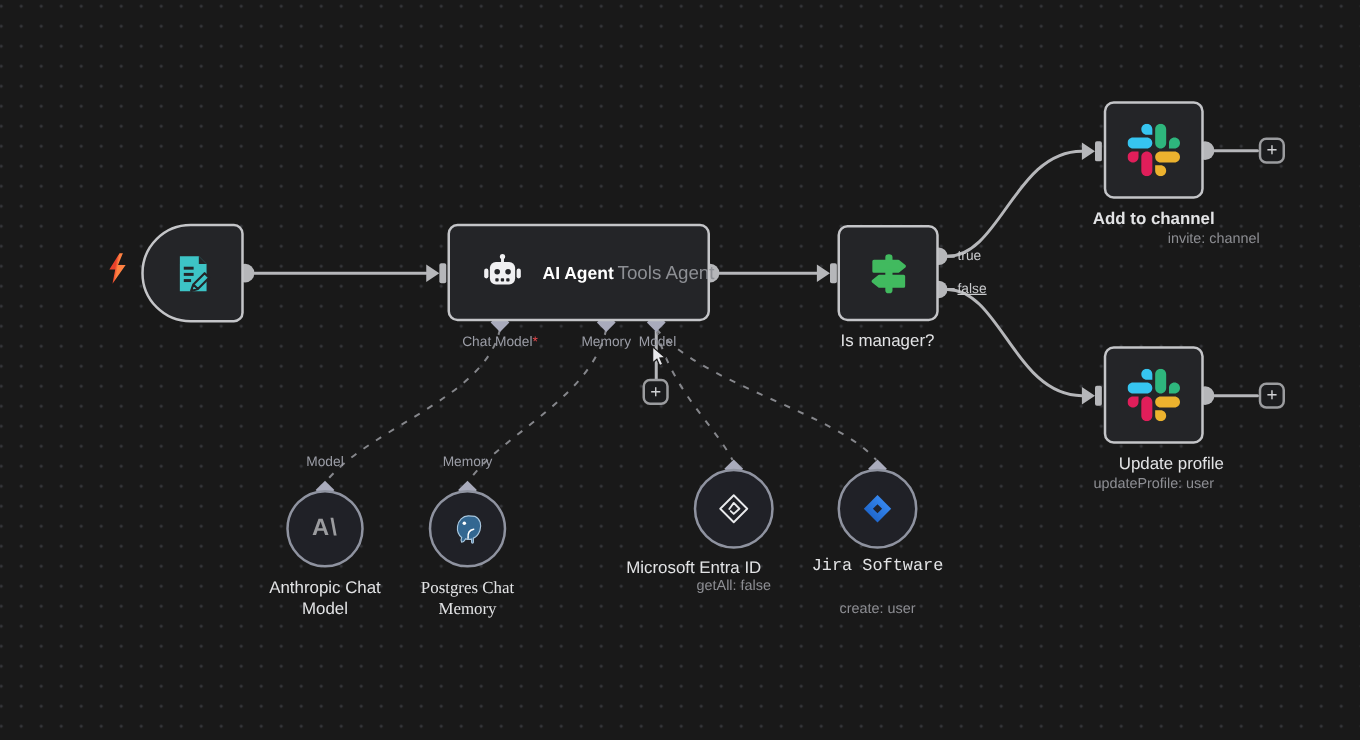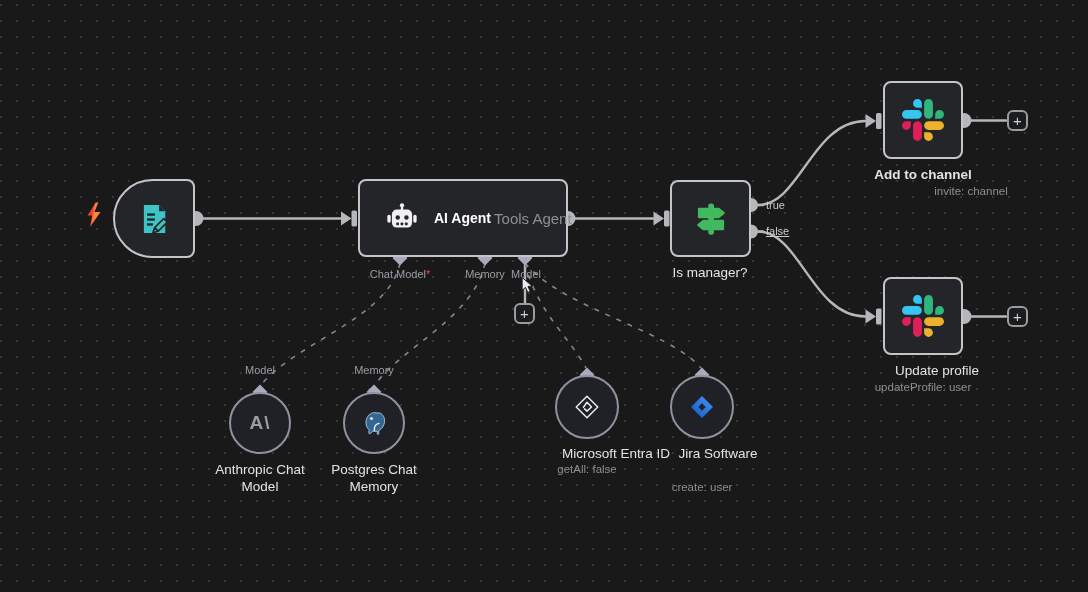--- a/index.html
+++ b/index.html
@@ -208,52 +208,52 @@
   <div class="port-label" style="left:374px;top:364px;">Memory</div>
   <div class="node circle" style="left:343px;top:392px;width:62px;height:62px;">
     <div class="node-inner">
       <svg width="30" height="30" viewBox="0 0 32 32">
         <path d="M22.5 5.5 C 27 7.5 28.2 13 26.6 17.5 C 25.5 20.5 23.5 23 21 24 L 21 27.5 C 21 28.5 19.5 28.5 19.5 27.5 L 19.5 24.8 C 17.8 25.2 16 25.1 14.5 24.6 C 13.8 26 12.5 27.3 11 27.5 C 10.2 26.3 10.4 24.8 11 23.4 C 8.5 21.4 7 18 7.5 14 C 8.1 9 12 4.8 17 5 Z" fill="#336791" stroke="#a8c6dd" stroke-width="1"></path>
         <path d="M16.5 24 C 16 19.5 18 17 21.3 16.4" stroke="#ffffff" fill="none" stroke-width="1.3" stroke-linecap="round"></path>
         <circle cx="13.3" cy="11.3" r="1.5" fill="#ffffff"></circle>
       </svg>
     </div>
   </div>
-  <div class="node-label" style="left:374px;top:461px;">
+  <div class="node-label" style="left:374px;top:461px;font-family:Liberation Serif, serif;">
     <span style="display:block">Postgres Chat</span>
     <span style="display:block">Memory</span>
   </div>
 
   <div class="node circle" style="left:555px;top:375px;width:64px;height:64px;">
     <div class="node-inner">
       <svg width="30" height="30" viewBox="0 0 32 32">
         <g stroke="#e9eaec" stroke-width="1.6" fill="none" stroke-linejoin="round" stroke-linecap="round">
           <path d="M16 4.5 L27.5 16 L16 27.5 L4.5 16 Z"></path>
           <path d="M12.2 16.2 L16 11 L20.8 16 L16 20.4 L13.4 18"></path>
         </g>
       </svg>
     </div>
   </div>
-  <div class="node-label" style="left:616px;top:445px;">Microsoft Entra ID</div>
+  <div class="node-label" style="left:555px;top:445px;">Microsoft Entra ID</div>
   <div class="node-sublabel" style="left:587px;top:463px;">getAll: false</div>
 
   <div class="node circle" style="left:670px;top:375px;width:64px;height:64px;">
     <div class="node-inner">
       <svg width="28" height="28" viewBox="0 0 32 32">
         <defs>
             <linearGradient id="jg" x1="0" y1="1" x2="1" y2="0">
           <stop offset="0" stop-color="#1558bc"></stop>
               <stop offset="1" stop-color="#4096ff"></stop>
             </linearGradient>
           </defs>
         <path d="M16 3.5 L28.5 16 L16 28.5 L3.5 16 Z" fill="url(#jg)"></path>
         <path d="M16 11.8 L20.2 16 L16 20.2 L11.8 16 Z" fill="#20222c"></path>
       </svg>
     </div>
   </div>
-  <div class="node-label" style="left:718px;top:445px;">Jira Software</div>
+  <div class="node-label" style="left:702px;top:445px;font-family:Liberation Mono, monospace;">Jira Software</div>
   <div class="node-sublabel" style="left:702px;top:481px;">create: user</div>
 
   <svg class="cursor" style="left:521px;top:277px;" width="15" height="17" viewBox="0 0 14 16">
     <path d="M1 0.5 L1 12.5 L4.2 9.8 L6.3 14.6 L8.6 13.5 L6.5 8.9 L10.6 8.6 Z" fill="#e9e9ec" stroke="#1a1a1a" stroke-width="0.9"></path>
   </svg>
 
 </div>
 
 </body></html>

